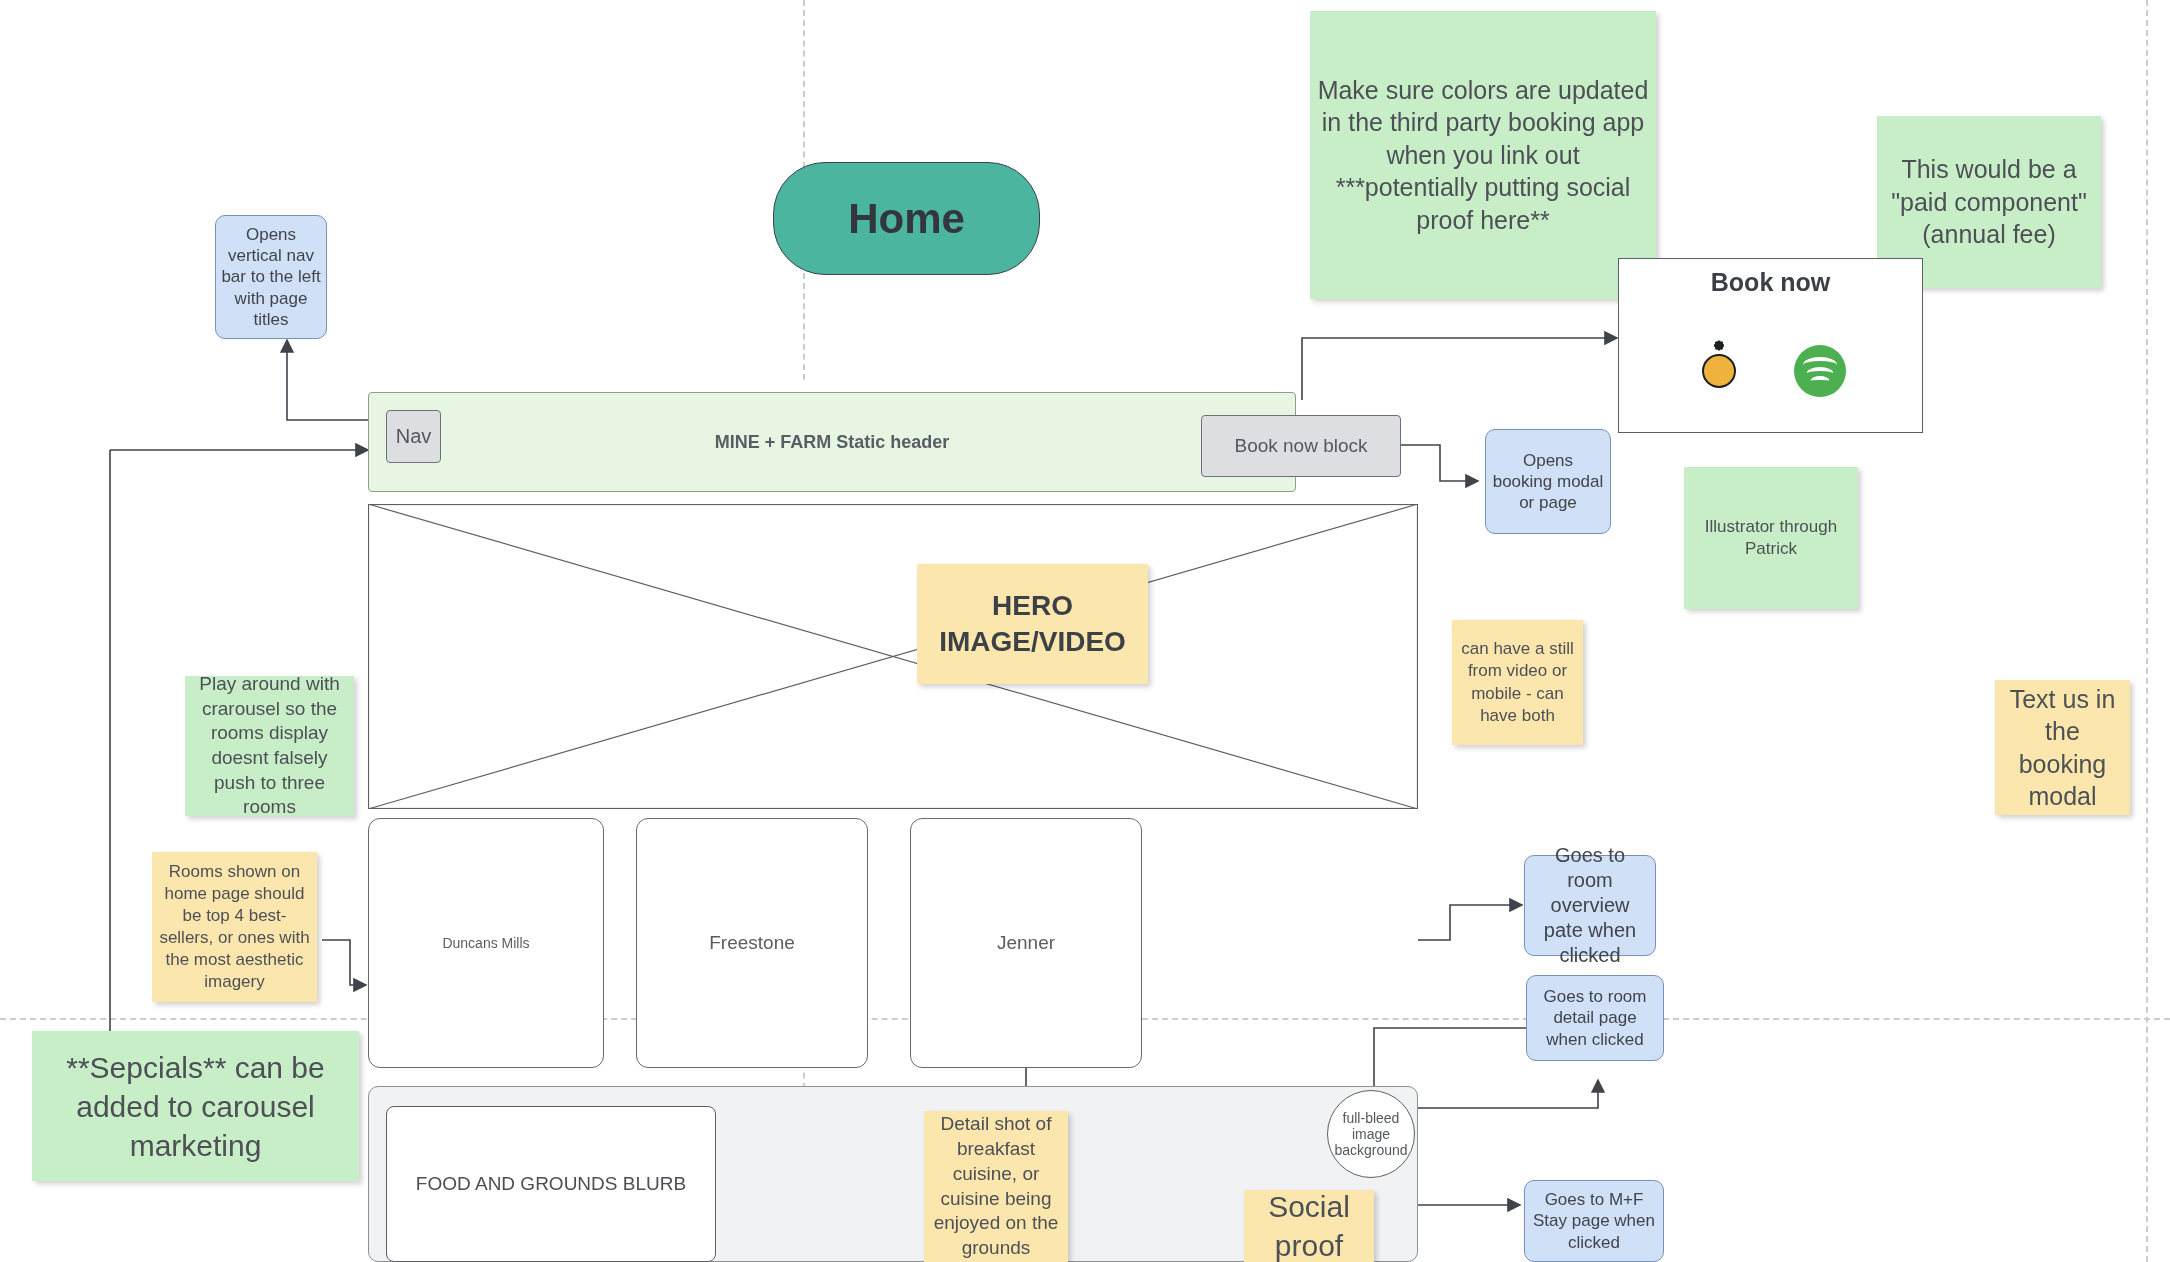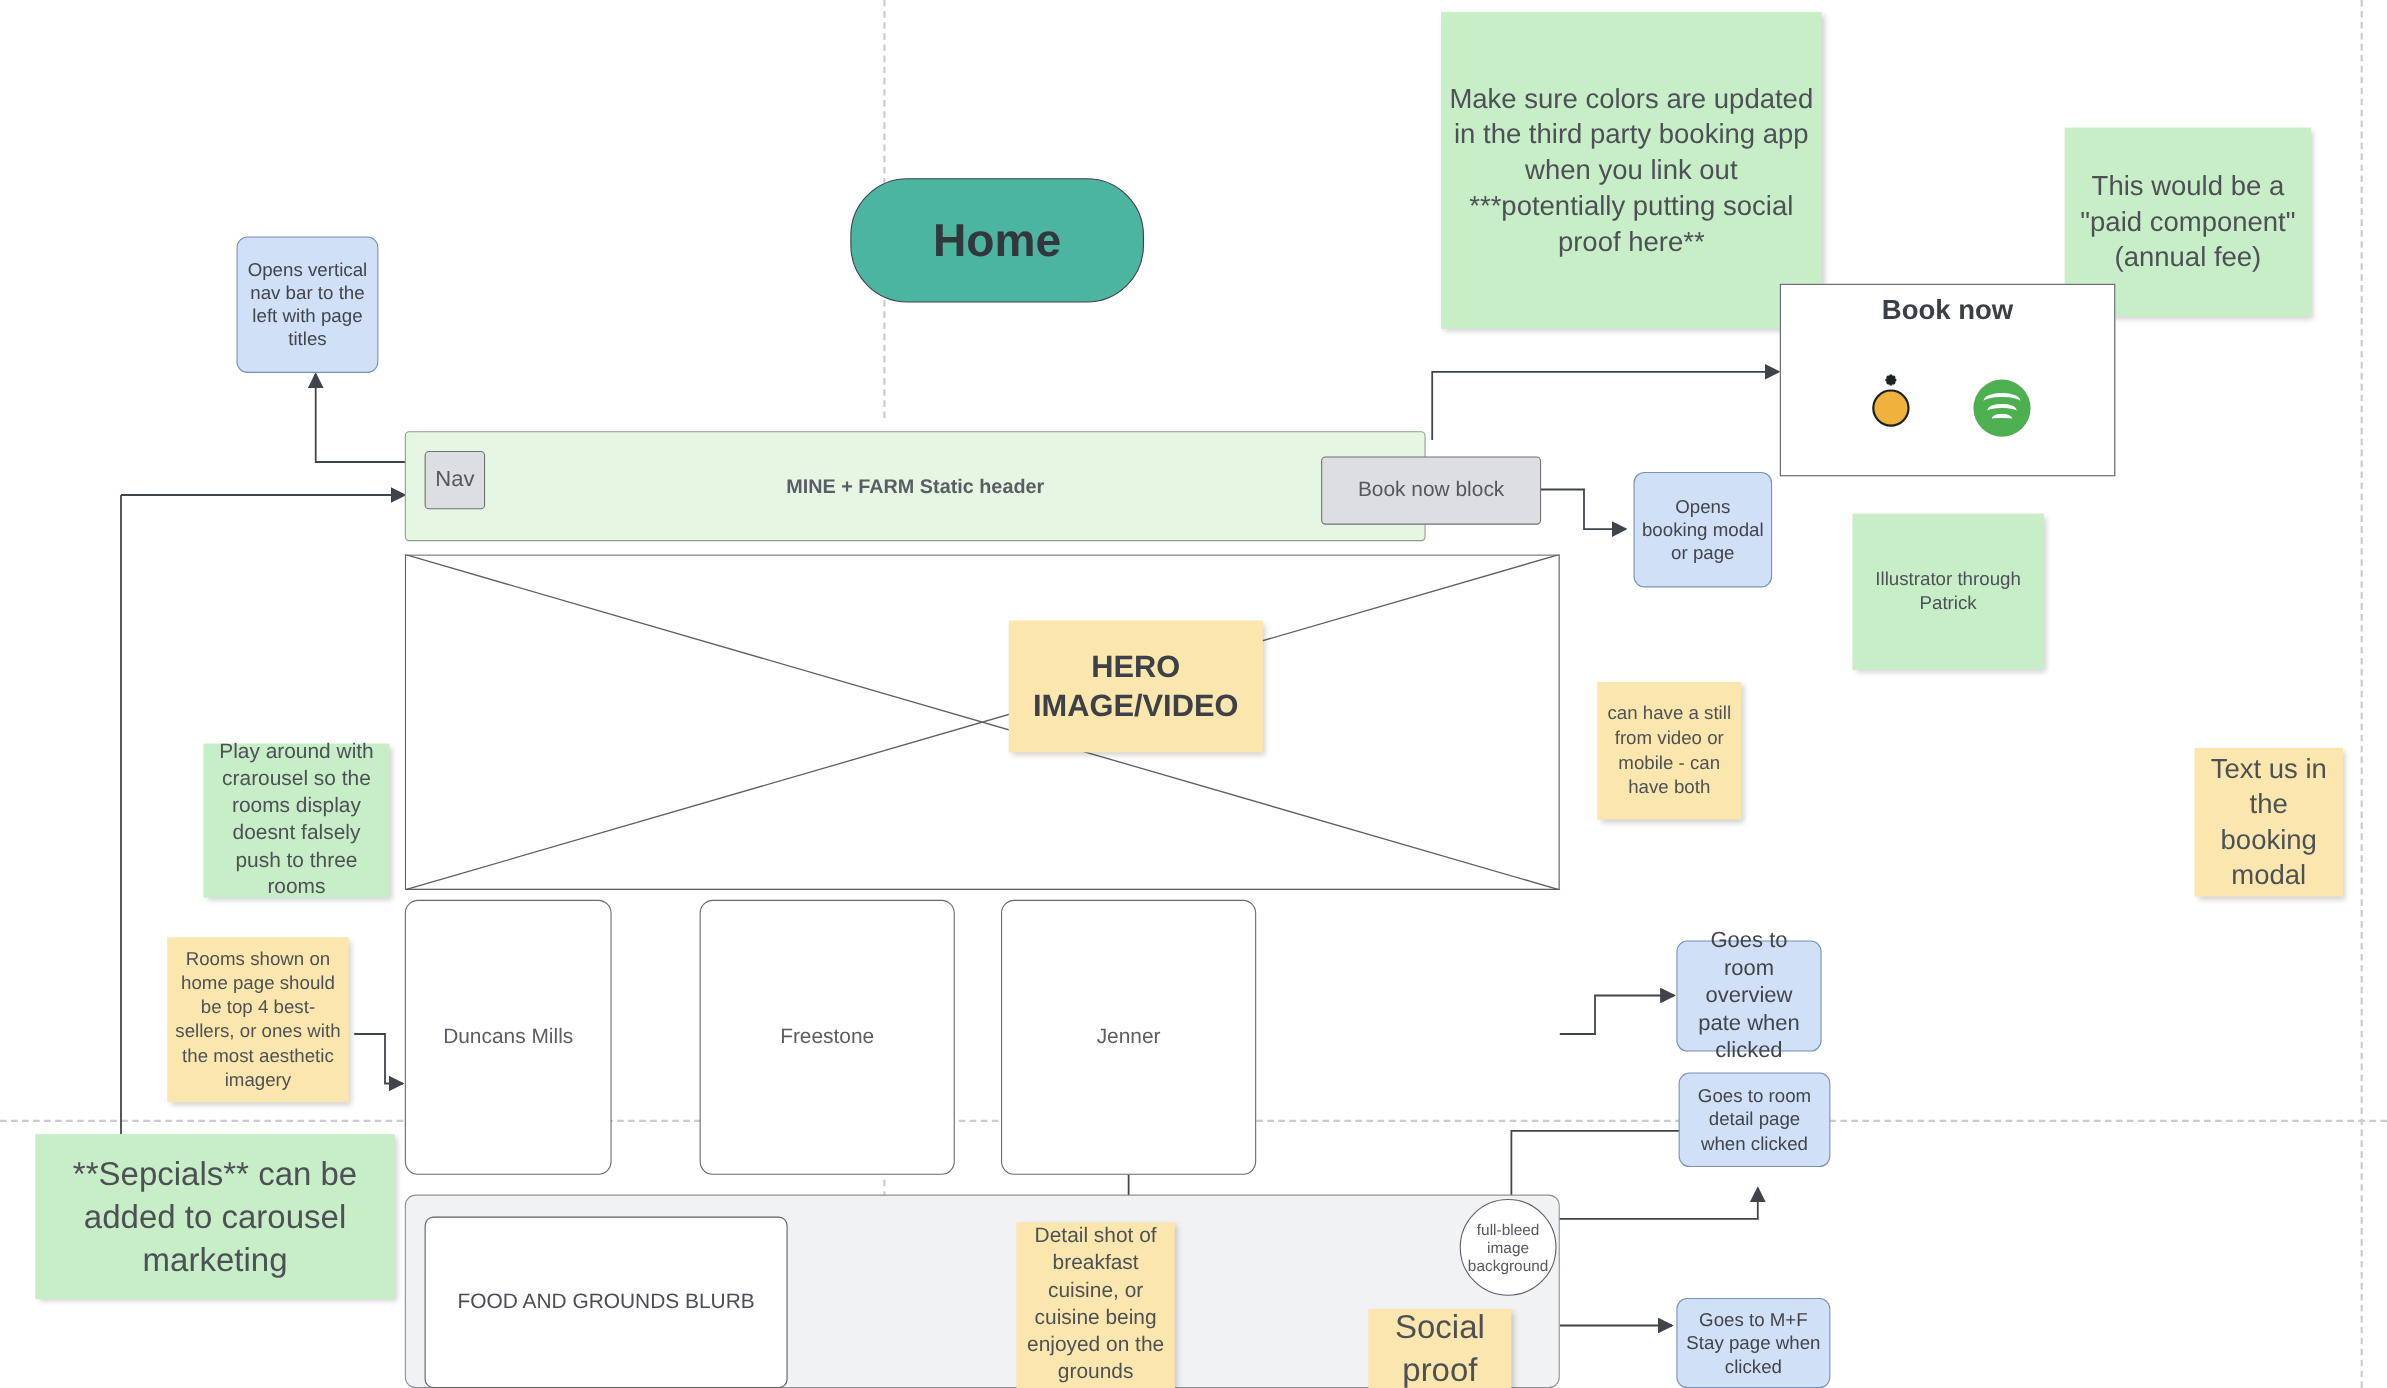--- a/index.html
+++ b/index.html
@@ -219,21 +219,21 @@
       <path d="M1370,1108 L1598,1108 L1598,1080" marker-end="url(#arrow)"></path>
 
       <path d="M1418,1205 L1520,1205" marker-end="url(#arrow)"></path>
     </g>
   </svg>
 
   <div class="node pill" style="left:773px; top:162px; width:267px; height:113px;">
     <span>Home</span>
   </div>
 
-  <div class="node callout" style="left:215px; top:215px; width:129px; height:124px; font-size:17px;">
+  <div class="node callout" style="left:215px; top:215px; width:112px; height:124px; font-size:17px;">
     <span>Opens vertical nav bar to the left with page titles</span>
   </div>
 
   <div class="node sticky green" style="left:1310px; top:11px; width:346px; height:288px; font-size:25px;">
     <span>Make sure colors are updated in the third party booking app when you link out ***potentially putting social proof here**</span>
   </div>
 
   <div class="node sticky green" style="left:1877px; top:116px; width:224px; height:172px; font-size:25px;">
     <span>This would be a "paid component" (annual fee)</span>
   </div>
@@ -301,21 +301,21 @@
 
   <div class="node sticky yellow" style="left:1995px; top:680px; width:135px; height:135px; font-size:25px;">
     <span>Text us in the booking modal</span>
   </div>
 
   <div class="node sticky yellow" style="left:152px; top:852px; width:165px; height:150px; font-size:17px;">
     <span>Rooms shown on home page should be top 4 best-sellers, or ones with the most aesthetic imagery</span>
   </div>
 
   <div class="node" style="left:368px; top:818px; width:1050px; height:250px;">
-    <div class="wbox round" style="position:absolute; left:0px; top:0px; width:188px; height:250px; font-size:19px;">
+    <div class="wbox round" style="position:absolute; left:0px; top:0px; width:236px; height:250px; font-size:14px;">
       <span>Duncans Mills</span>
     </div>
     <div class="wbox round" style="position:absolute; left:268px; top:0px; width:232px; height:250px; font-size:19px;">
       <span>Freestone</span>
     </div>
     <div class="wbox round" style="position:absolute; left:542px; top:0px; width:232px; height:250px; font-size:19px;">
       <span>Jenner</span>
     </div>
   </div>
 

